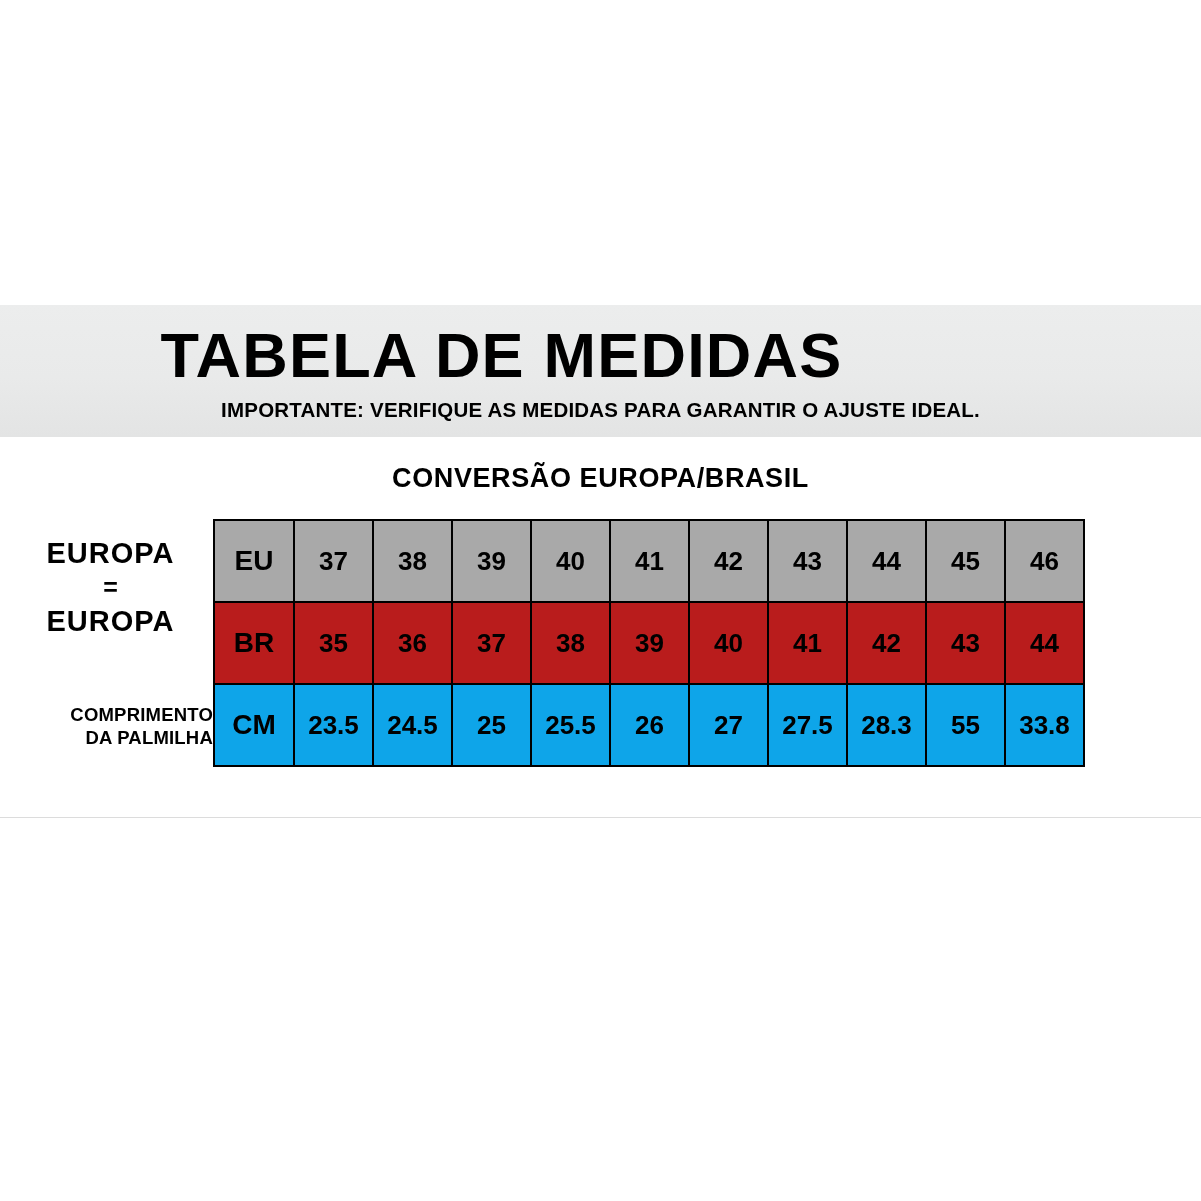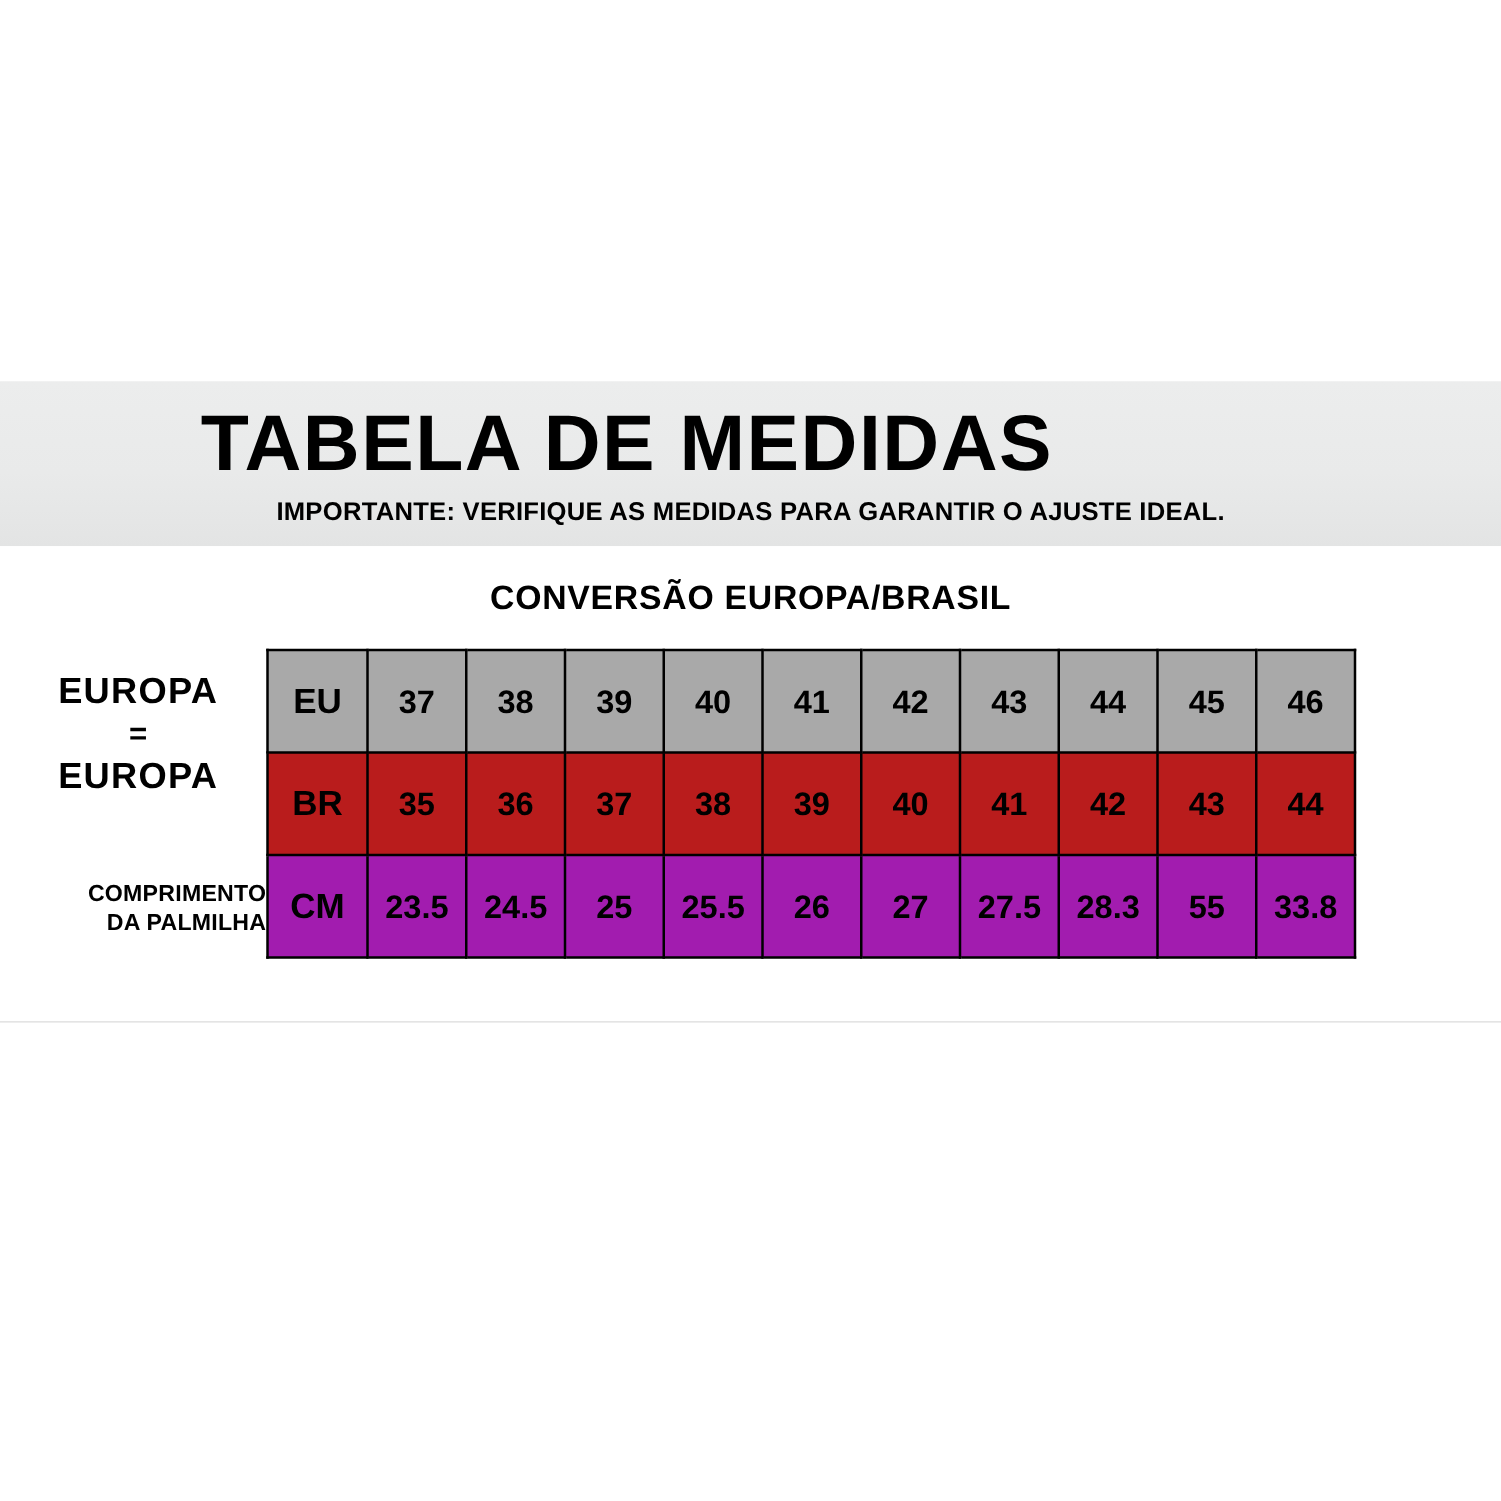--- a/index.html
+++ b/index.html
@@ -124,21 +124,21 @@
     background: #ffffff;
     margin-left: 12px;
   }
   #size-table tr.row-eu td {
     background: #a9a9a9;
   }
   #size-table tr.row-br td {
     background: #b91c1c;
   }
   #size-table tr.row-cm td {
-    background: #a21caf;
+    background: #0ea5e9;
   }
   #size-table td.rowhead {
     width: 78px;
     font-size: 28px;
   }
   #size-table td.cell {
     width: 77px;
   }
 
   #hr-bottom {

